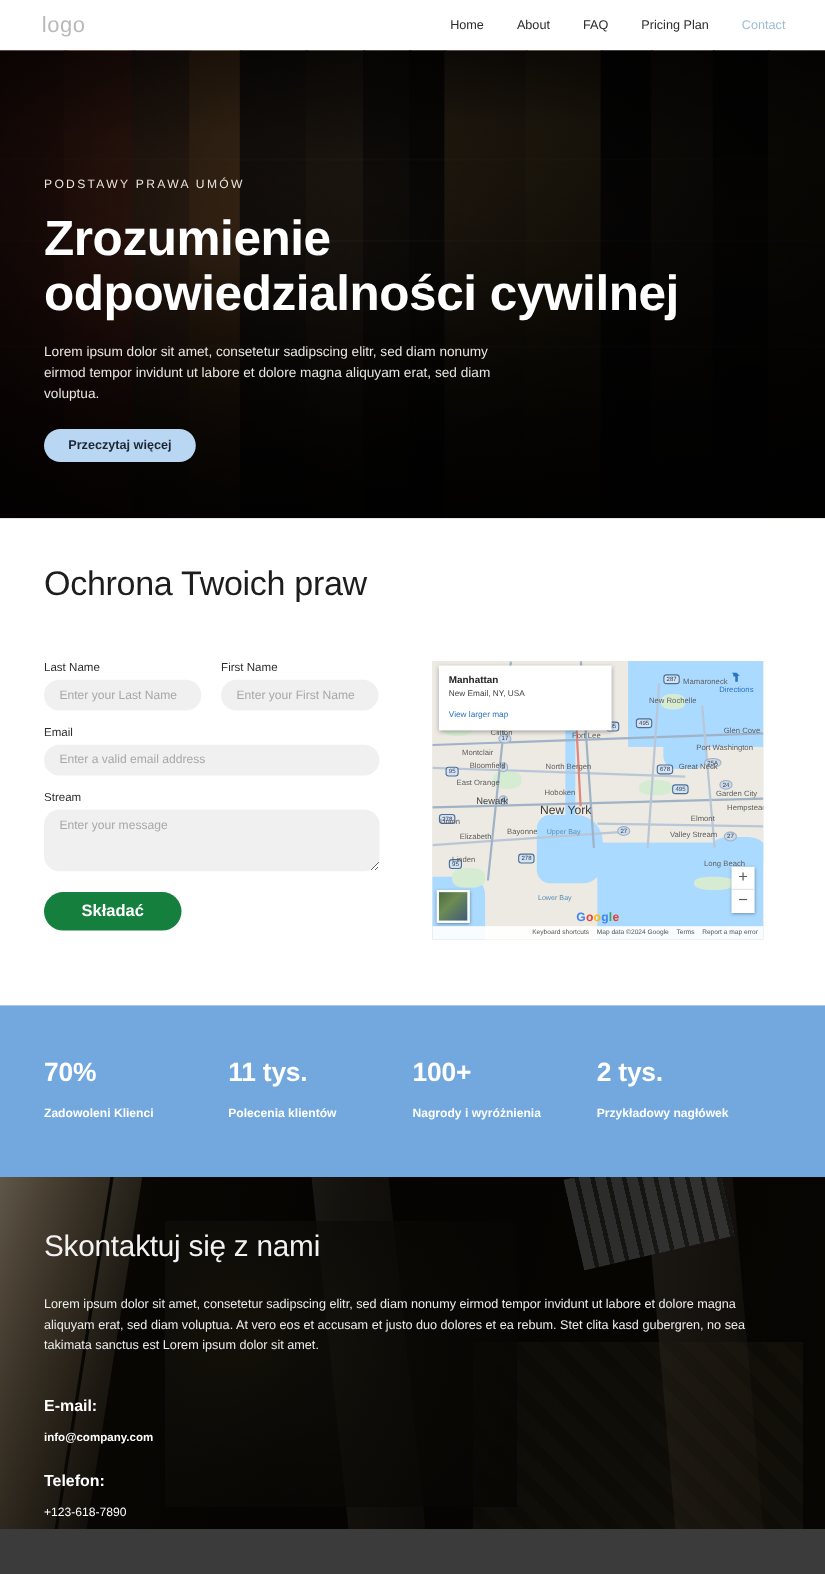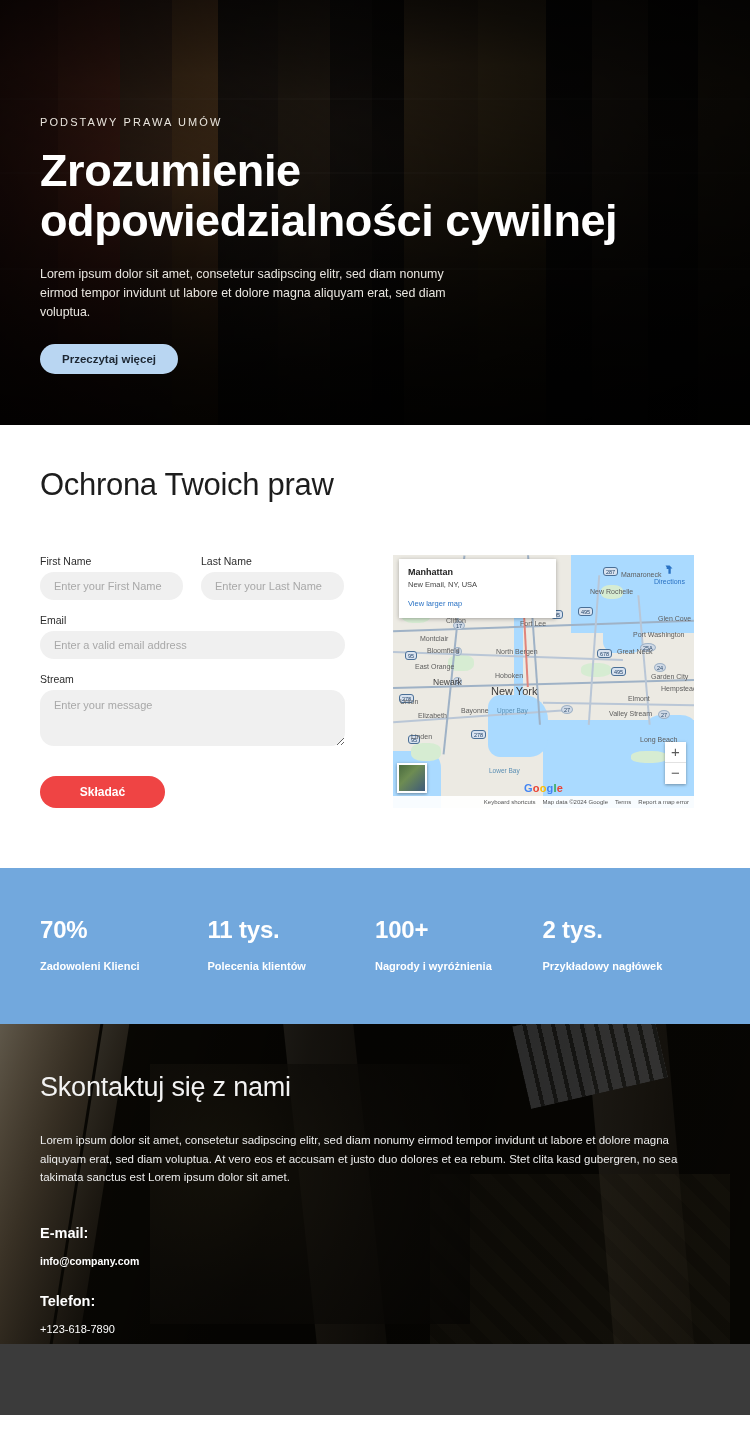--- a/index.html
+++ b/index.html
@@ -134,28 +134,27 @@
     outline: none;
   }
   .input::placeholder { color: #a8a8a8; }
   textarea.input {
     border-radius: 14px;
     height: 56px;
     resize: vertical;
     padding-top: 9px;
   }
   .btn-submit {
-    margin-top: 12px;
-    background: #ef4444;
+    background: #15803d;
     color: #ffffff;
     border: none;
     border-radius: 18px;
     width: 125px;
     padding: 9px 0;
-    font-size: 12px;
+    font-size: 15px;
     font-weight: 700;
     cursor: pointer;
     font-family: "Liberation Sans", sans-serif;
   }
 
   
   .map {
     position: relative;
     width: 301px;
     height: 253px;
@@ -284,20 +283,30 @@
     background: #3b3b3b;
     height: 71px;
     display: flex; align-items: center; justify-content: center;
   }
 </style>
 </head>
 <body>
 
 <div class="page">
 
+  <div class="header">
+    <div class="logo">logo</div>
+    <div class="nav">
+      <a class="nav-item">Home</a>
+      <a class="nav-item">About</a>
+      <a class="nav-item">FAQ</a>
+      <a class="nav-item">Pricing Plan</a>
+      <a class="nav-item active">Contact</a>
+    </div>
+  </div>
 
   <div class="hero">
     <div class="hero-bg">
       <div class="b" style="left:-10px;width:72px;background:linear-gradient(180deg,#6b2b22 0%,#8a3a2a 18%,#5e261d 60%,#2c110c 100%);"></div>
       <div class="b" style="left:58px;width:66px;background:linear-gradient(180deg,#7c3427 0%,#a04a33 22%,#6a2a1e 62%,#2b110b 100%);"></div>
       <div class="b" style="left:120px;width:54px;background:linear-gradient(180deg,#5d3a2a 0%,#7d5538 25%,#4a2d1e 65%,#22140d 100%);"></div>
       <div class="b" style="left:172px;width:48px;background:linear-gradient(180deg,#8b5a33 0%,#a9743f 20%,#5c3b20 60%,#241607 100%);"></div>
       <div class="b" style="left:218px;width:62px;background:linear-gradient(180deg,#241c16 0%,#3a2d23 22%,#1b1510 70%,#0a0806 100%);"></div>
       <div class="b" style="left:278px;width:54px;background:linear-gradient(180deg,#2b2118 0%,#4a3a28 25%,#201811 72%,#0b0805 100%);"></div>
       <div class="b" style="left:330px;width:44px;background:linear-gradient(180deg,#171310 0%,#2a221b 30%,#120e0a 75%,#070504 100%);"></div>
@@ -321,26 +330,26 @@
     </div>
   </div>
 
   <div class="form-section">
     <h2 class="section-title">Ochrona Twoich praw</h2>
     <div class="form-wrap">
 
       <div class="form-col">
         <div class="row2">
           <div class="field half">
+            <label class="field-label">Last Name</label>
+            <input class="input" type="text" placeholder="Enter your Last Name" style="">
+          </div>
+          <div class="field half">
             <label class="field-label">First Name</label>
             <input class="input" type="text" placeholder="Enter your First Name" style="">
-          </div>
-          <div class="field half">
-            <label class="field-label">Last Name</label>
-            <input class="input" type="text" placeholder="Enter your Last Name" style="">
           </div>
         </div>
         <div class="field">
           <label class="field-label">Email</label>
           <input class="input" type="email" placeholder="Enter a valid email address" style="">
         </div>
         <div class="field">
           <label class="field-label">Stream</label>
           <textarea class="input" placeholder="Enter your message" style=""></textarea>
         </div>

